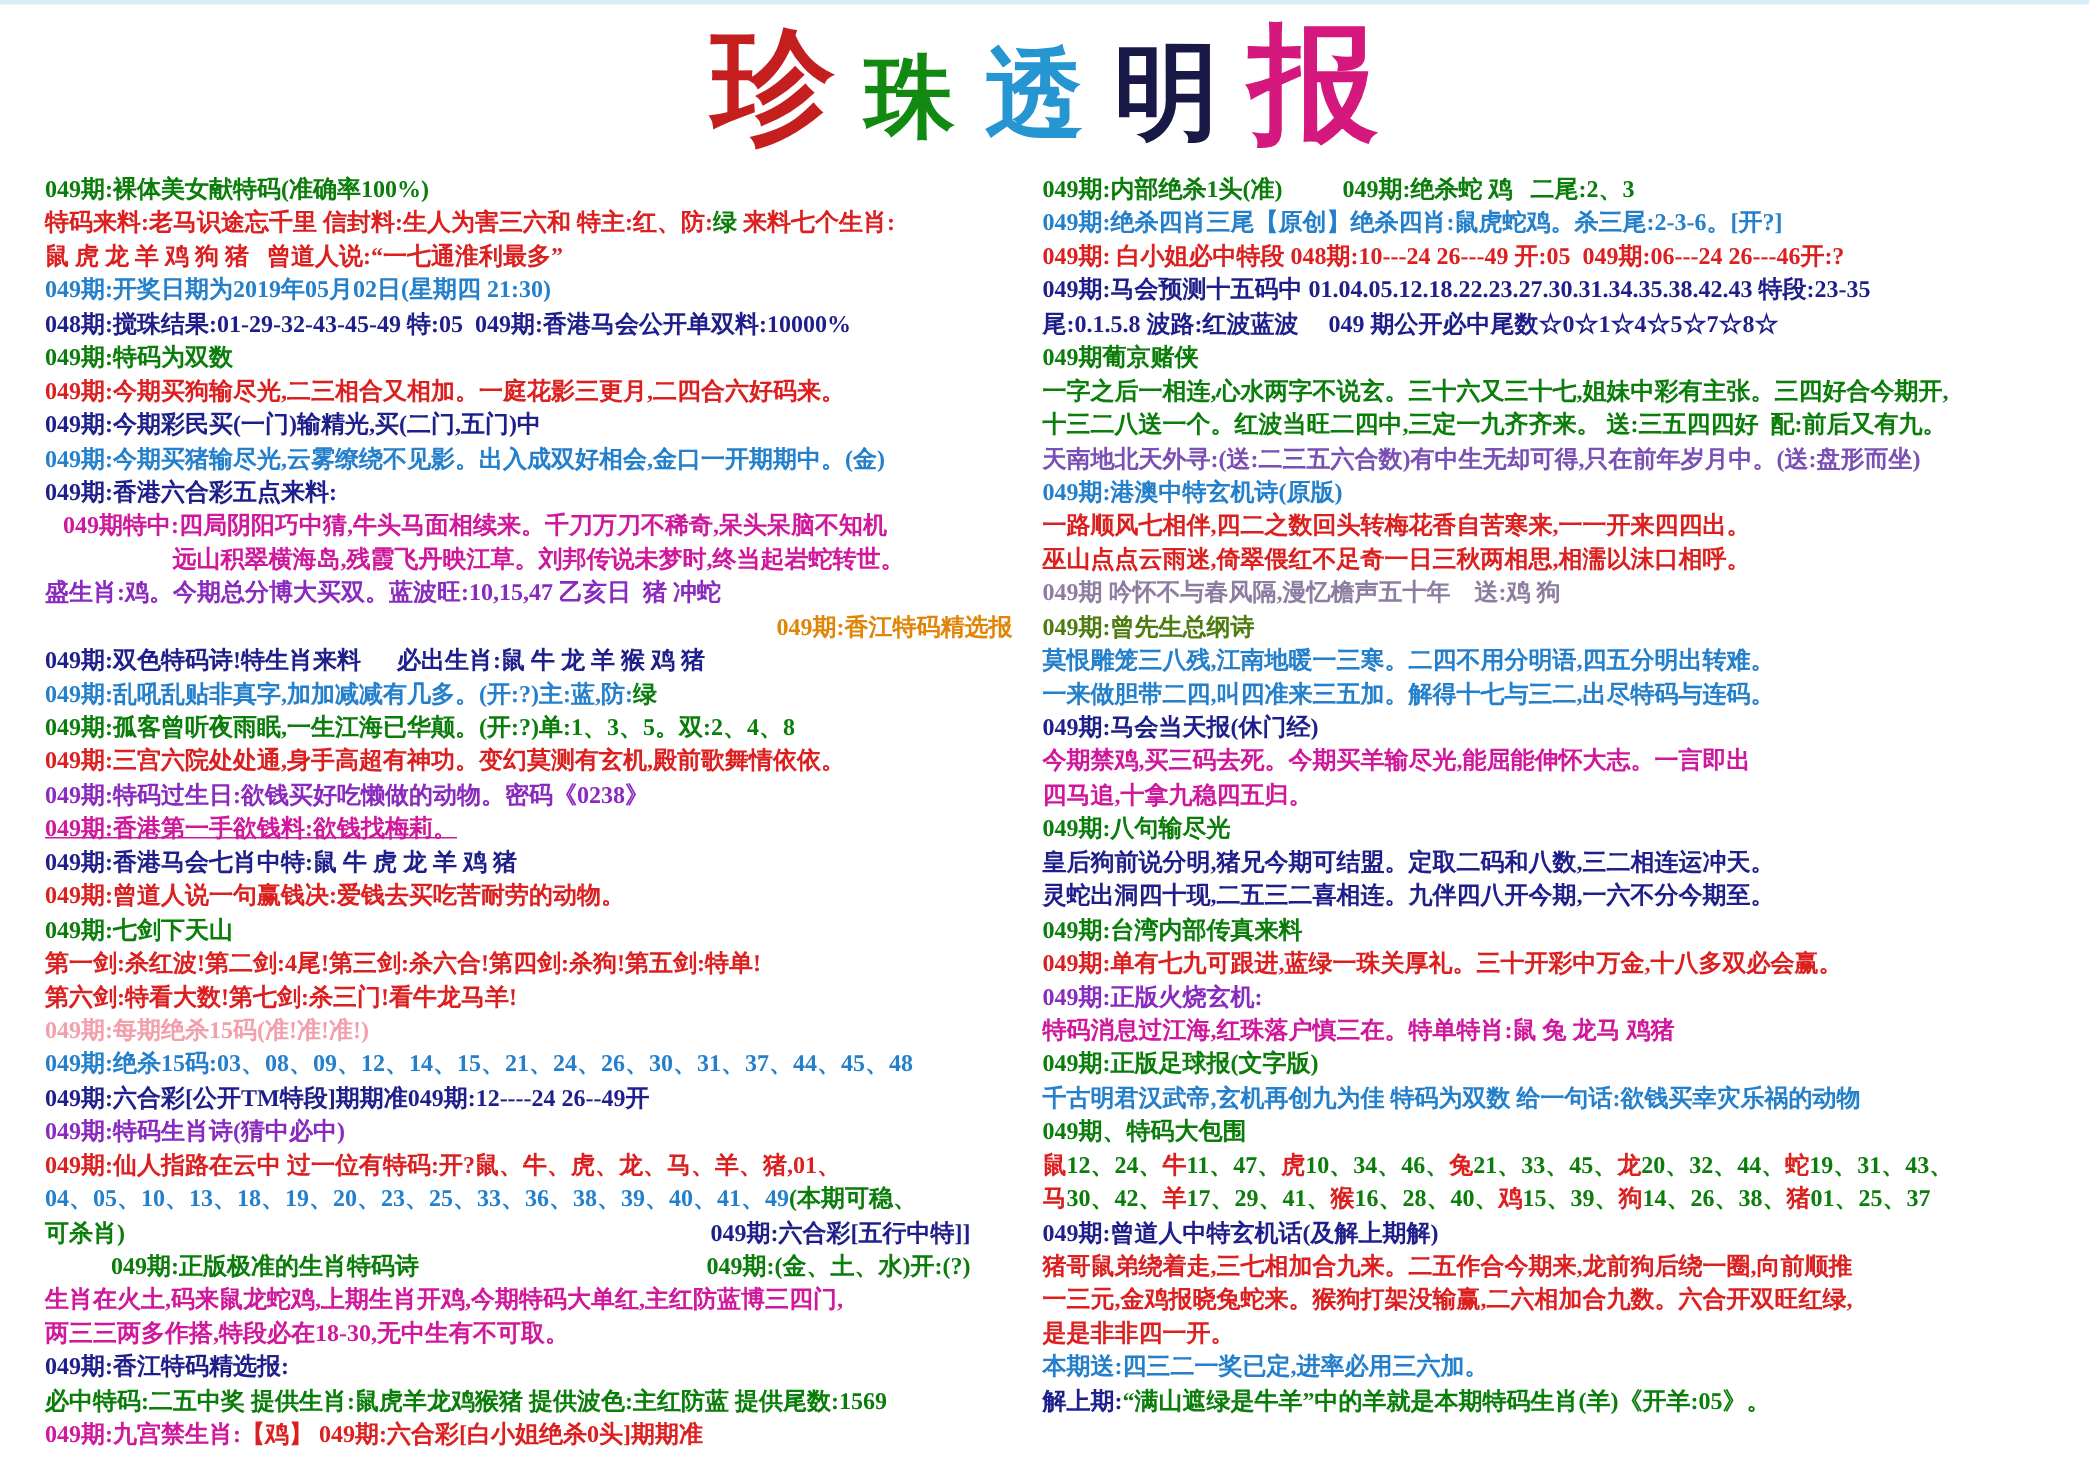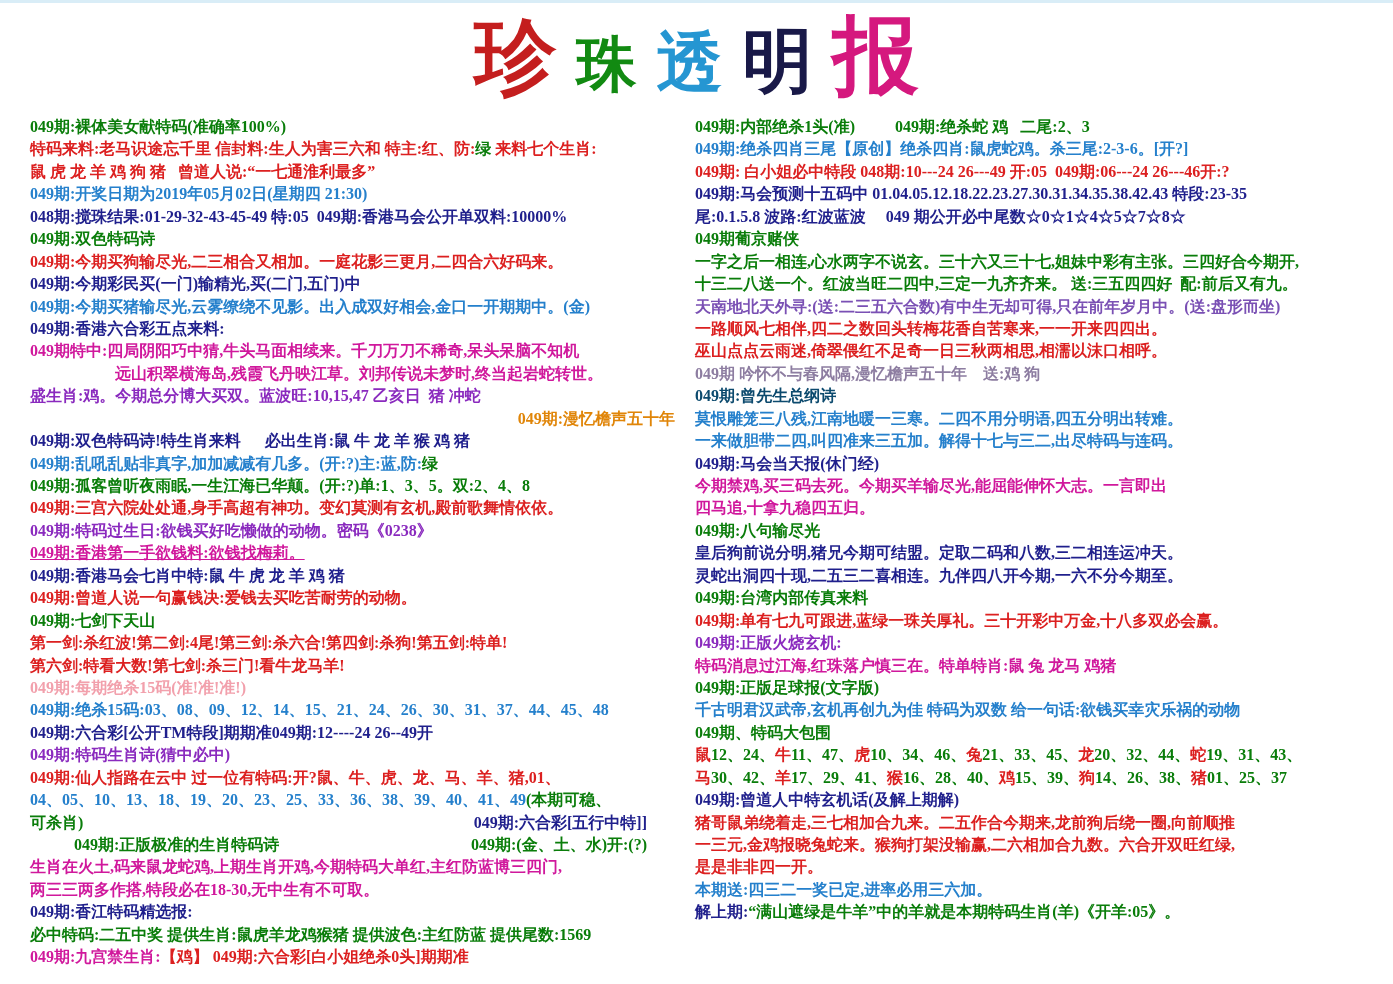--- a/index.html
+++ b/index.html
@@ -21,29 +21,29 @@
 <div id="edge-top"></div>
 
 <div id="title"><span style="color: rgb(196, 30, 30); font-size: 82px;">珍</span><span style="color: rgb(18, 138, 18); font-size: 60px;">珠</span><span style="color: rgb(37, 150, 210); font-size: 66px;">透</span><span style="color: rgb(25, 25, 72); font-size: 70px;">明</span><span style="color: rgb(213, 24, 126); font-size: 86px;">报</span></div>
 
 <div id="left-col" class="col">
     <div class="line"><span style="color: rgb(10, 125, 10);">049期:裸体美女献特码(准确率100%)</span></div>
     <div class="line"><span style="color: rgb(220, 32, 32);">特码来料:老马识途忘千里 信封料:生人为害三六和 特主:红、防:</span><span style="color: rgb(10, 125, 10);">绿</span><span style="color: rgb(220, 32, 32);"> 来料七个生肖:</span></div>
     <div class="line"><span style="color: rgb(220, 32, 32);">鼠 虎 龙 羊 鸡 狗 猪   曾道人说:“一七通淮利最多”</span></div>
     <div class="line"><span style="color: rgb(37, 128, 204);">049期:开奖日期为2019年05月02日(星期四 21:30)</span></div>
     <div class="line"><span style="color: rgb(31, 31, 140);">048期:搅珠结果:01-29-32-43-45-49 特:05  049期:香港马会公开单双料:10000%</span></div>
-    <div class="line"><span style="color: rgb(10, 125, 10);">049期:双色特码诗</span></div>
+    <div class="line"><span style="color: rgb(10, 125, 10);">049期:特码为双数</span></div>
     <div class="line"><span style="color: rgb(220, 32, 32);">049期:今期买狗输尽光,二三相合又相加。一庭花影三更月,二四合六好码来。</span></div>
     <div class="line"><span style="color: rgb(31, 31, 140);">049期:今期彩民买(一门)输精光,买(二门,五门)中</span></div>
     <div class="line"><span style="color: rgb(37, 128, 204);">049期:今期买猪输尽光,云雾缭绕不见影。出入成双好相会,金口一开期期中。(金)</span></div>
     <div class="line"><span style="color: rgb(31, 31, 140);">049期:香港六合彩五点来料:</span></div>
-    <div class="line"><span style="color: rgb(208, 24, 156);">049期特中:四局阴阳巧中猜,牛头马面相续来。千刀万刀不稀奇,呆头呆脑不知机</span></div>
+    <div class="line"><span style="color: rgb(208, 24, 156); margin-left: 12px;">049期特中:四局阴阳巧中猜,牛头马面相续来。千刀万刀不稀奇,呆头呆脑不知机</span></div>
     <div class="line" style="padding-left: 85px;"><span style="color: rgb(208, 24, 156);">远山积翠横海岛,残霞飞丹映江草。刘邦传说未梦时,终当起岩蛇转世。</span></div>
     <div class="line"><span style="color: rgb(138, 42, 190);">盛生肖:鸡。今期总分博大买双。蓝波旺:10,15,47 乙亥日  猪 冲蛇</span></div>
-    <div class="line" style="justify-content: flex-end; padding-right: 17px;"><span style="color: rgb(224, 133, 8);">049期:漫忆檐声五十年</span></div>
+    <div class="line" style="justify-content: flex-end; padding-right: 17px;"><span style="color: rgb(224, 133, 8);">049期:香江特码精选报</span></div>
     <div class="line"><span style="color: rgb(31, 31, 140);">049期:双色特码诗!特生肖来料      必出生肖:鼠 牛 龙 羊 猴 鸡 猪</span></div>
     <div class="line"><span style="color: rgb(37, 128, 204);">049期:乱吼乱贴非真字,加加减减有几多。(开:?)主:蓝,防:</span><span style="color: rgb(10, 125, 10);">绿</span></div>
     <div class="line"><span style="color: rgb(10, 125, 10);">049期:孤客曾听夜雨眠,一生江海已华颠。(开:?)单:1、3、5。双:2、4、8</span></div>
     <div class="line"><span style="color: rgb(220, 32, 32);">049期:三宫六院处处通,身手高超有神功。变幻莫测有玄机,殿前歌舞情依依。</span></div>
     <div class="line"><span style="color: rgb(138, 42, 190);">049期:特码过生日:欲钱买好吃懒做的动物。密码《0238》</span></div>
     <div class="line"><span style="color: rgb(208, 24, 156); text-decoration: underline;">049期:香港第一手欲钱料:欲钱找梅莉。</span></div>
     <div class="line"><span style="color: rgb(31, 31, 140);">049期:香港马会七肖中特:鼠 牛 虎 龙 羊 鸡 猪</span></div>
     <div class="line"><span style="color: rgb(220, 32, 32);">049期:曾道人说一句赢钱决:爱钱去买吃苦耐劳的动物。</span></div>
     <div class="line"><span style="color: rgb(10, 125, 10);">049期:七剑下天山</span></div>
     <div class="line"><span style="color: rgb(220, 32, 32);">第一剑:杀红波!第二剑:4尾!第三剑:杀六合!第四剑:杀狗!第五剑:特单!</span></div>
@@ -65,24 +65,25 @@
 <div id="right-col" class="col">
     <div class="line"><span style="color: rgb(10, 125, 10);">049期:内部绝杀1头(准)          049期:绝杀蛇 鸡   二尾:2、3</span></div>
     <div class="line"><span style="color: rgb(37, 128, 204);">049期:绝杀四肖三尾【原创】绝杀四肖:鼠虎蛇鸡。杀三尾:2-3-6。[开?]</span></div>
     <div class="line"><span style="color: rgb(220, 32, 32);">049期: 白小姐必中特段 048期:10---24 26---49 开:05  049期:06---24 26---46开:?</span></div>
     <div class="line"><span style="color: rgb(31, 31, 140);">049期:马会预测十五码中 01.04.05.12.18.22.23.27.30.31.34.35.38.42.43 特段:23-35</span></div>
     <div class="line"><span style="color: rgb(31, 31, 140);">尾:0.1.5.8 波路:红波蓝波     049 期公开必中尾数☆0☆1☆4☆5☆7☆8☆</span></div>
     <div class="line"><span style="color: rgb(10, 125, 10);">049期葡京赌侠</span></div>
     <div class="line"><span style="color: rgb(10, 125, 10);">一字之后一相连,心水两字不说玄。三十六又三十七,姐妹中彩有主张。三四好合今期开,</span></div>
     <div class="line"><span style="color: rgb(10, 125, 10);">十三二八送一个。红波当旺二四中,三定一九齐齐来。 送:三五四四好  配:前后又有九。</span></div>
     <div class="line"><span style="color: rgb(122, 80, 180);">天南地北天外寻:(送:二三五六合数)有中生无却可得,只在前年岁月中。(送:盘形而坐)</span></div>
+    <div class="line"><span style="color: rgb(37, 128, 204);">049期:港澳中特玄机诗(原版)</span></div>
     <div class="line"><span style="color: rgb(220, 32, 32);">一路顺风七相伴,四二之数回头转梅花香自苦寒来,一一开来四四出。</span></div>
     <div class="line"><span style="color: rgb(220, 32, 32);">巫山点点云雨迷,倚翠偎红不足奇一日三秋两相思,相濡以沫口相呼。</span></div>
     <div class="line"><span style="color: rgb(141, 125, 161);">049期 吟怀不与春风隔,漫忆檐声五十年    送:鸡 狗</span></div>
-    <div class="line"><span style="color: #0c4a6e;">049期:曾先生总纲诗</span></div>
+    <div class="line"><span style="color: #4d7c0f;">049期:曾先生总纲诗</span></div>
     <div class="line"><span style="color: rgb(37, 128, 204);">莫恨雕笼三八残,江南地暖一三寒。二四不用分明语,四五分明出转难。</span></div>
     <div class="line"><span style="color: rgb(37, 128, 204);">一来做胆带二四,叫四准来三五加。解得十七与三二,出尽特码与连码。</span></div>
     <div class="line"><span style="color: rgb(31, 31, 140);">049期:马会当天报(休门经)</span></div>
     <div class="line"><span style="color: rgb(208, 24, 156);">今期禁鸡,买三码去死。今期买羊输尽光,能屈能伸怀大志。一言即出</span></div>
     <div class="line"><span style="color: rgb(208, 24, 156);">四马追,十拿九稳四五归。</span></div>
     <div class="line"><span style="color: rgb(10, 125, 10);">049期:八句输尽光</span></div>
     <div class="line"><span style="color: rgb(31, 31, 140);">皇后狗前说分明,猪兄今期可结盟。定取二码和八数,三二相连运冲天。</span></div>
     <div class="line"><span style="color: rgb(31, 31, 140);">灵蛇出洞四十现,二五三二喜相连。九伴四八开今期,一六不分今期至。</span></div>
     <div class="line"><span style="color: rgb(10, 125, 10);">049期:台湾内部传真来料</span></div>
     <div class="line"><span style="color: rgb(220, 32, 32);">049期:单有七九可跟进,蓝绿一珠关厚礼。三十开彩中万金,十八多双必会赢。</span></div>

